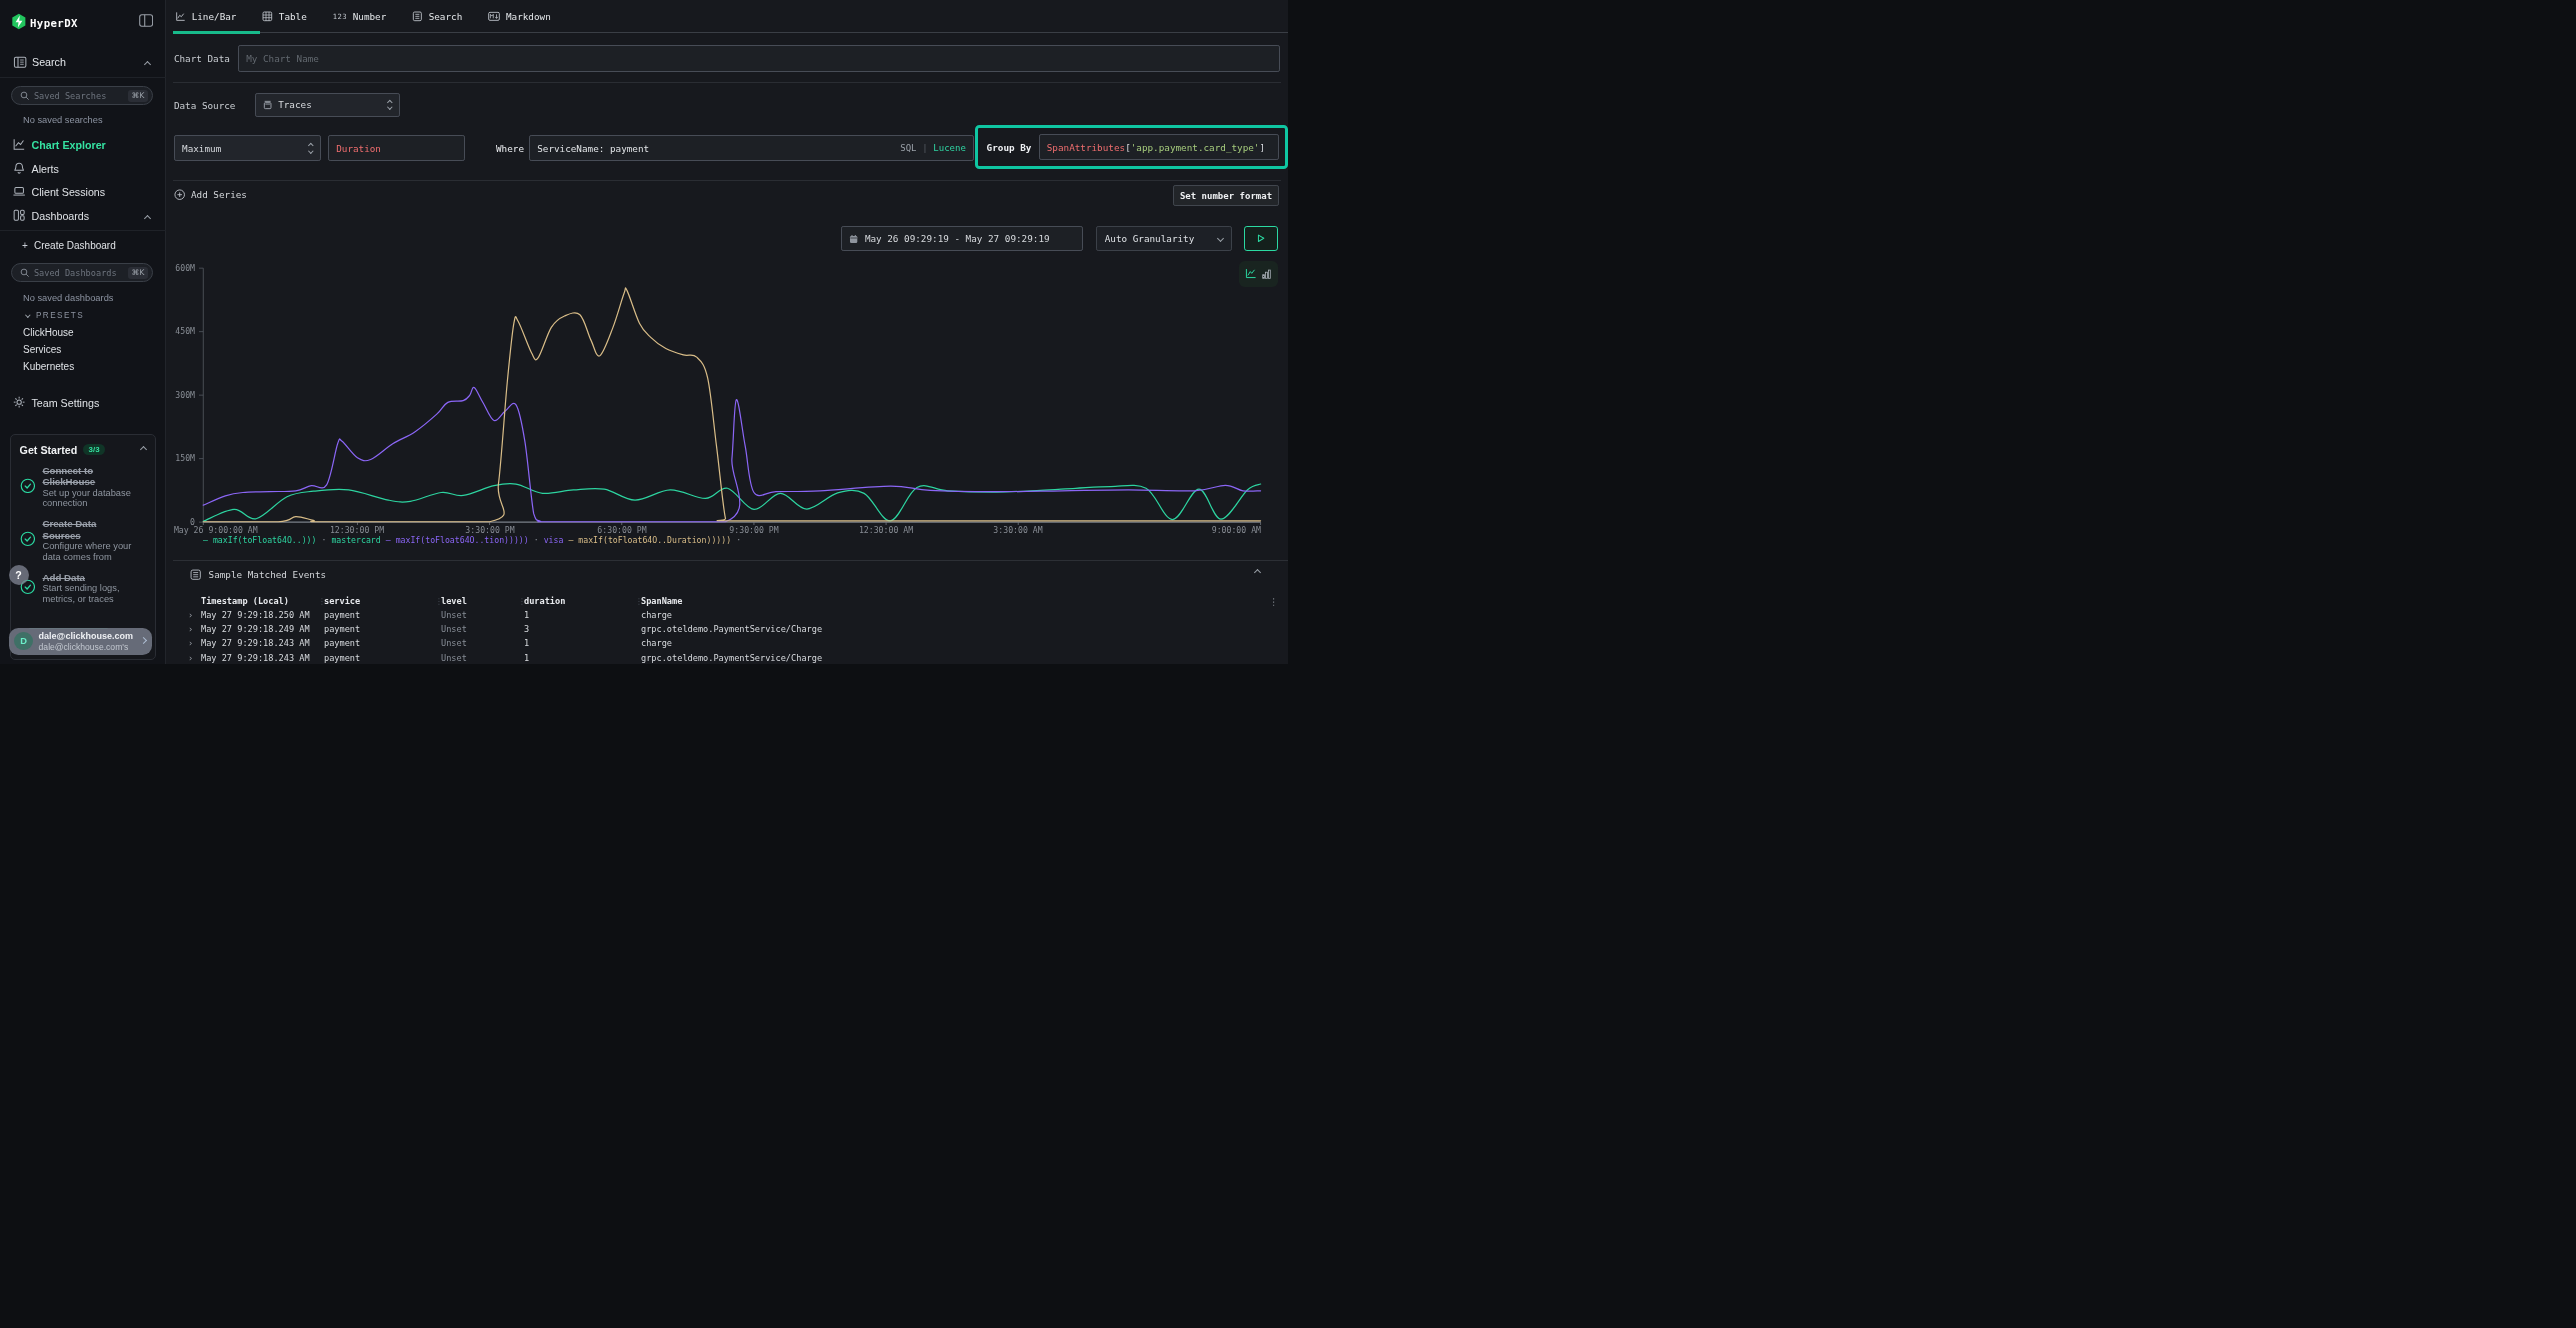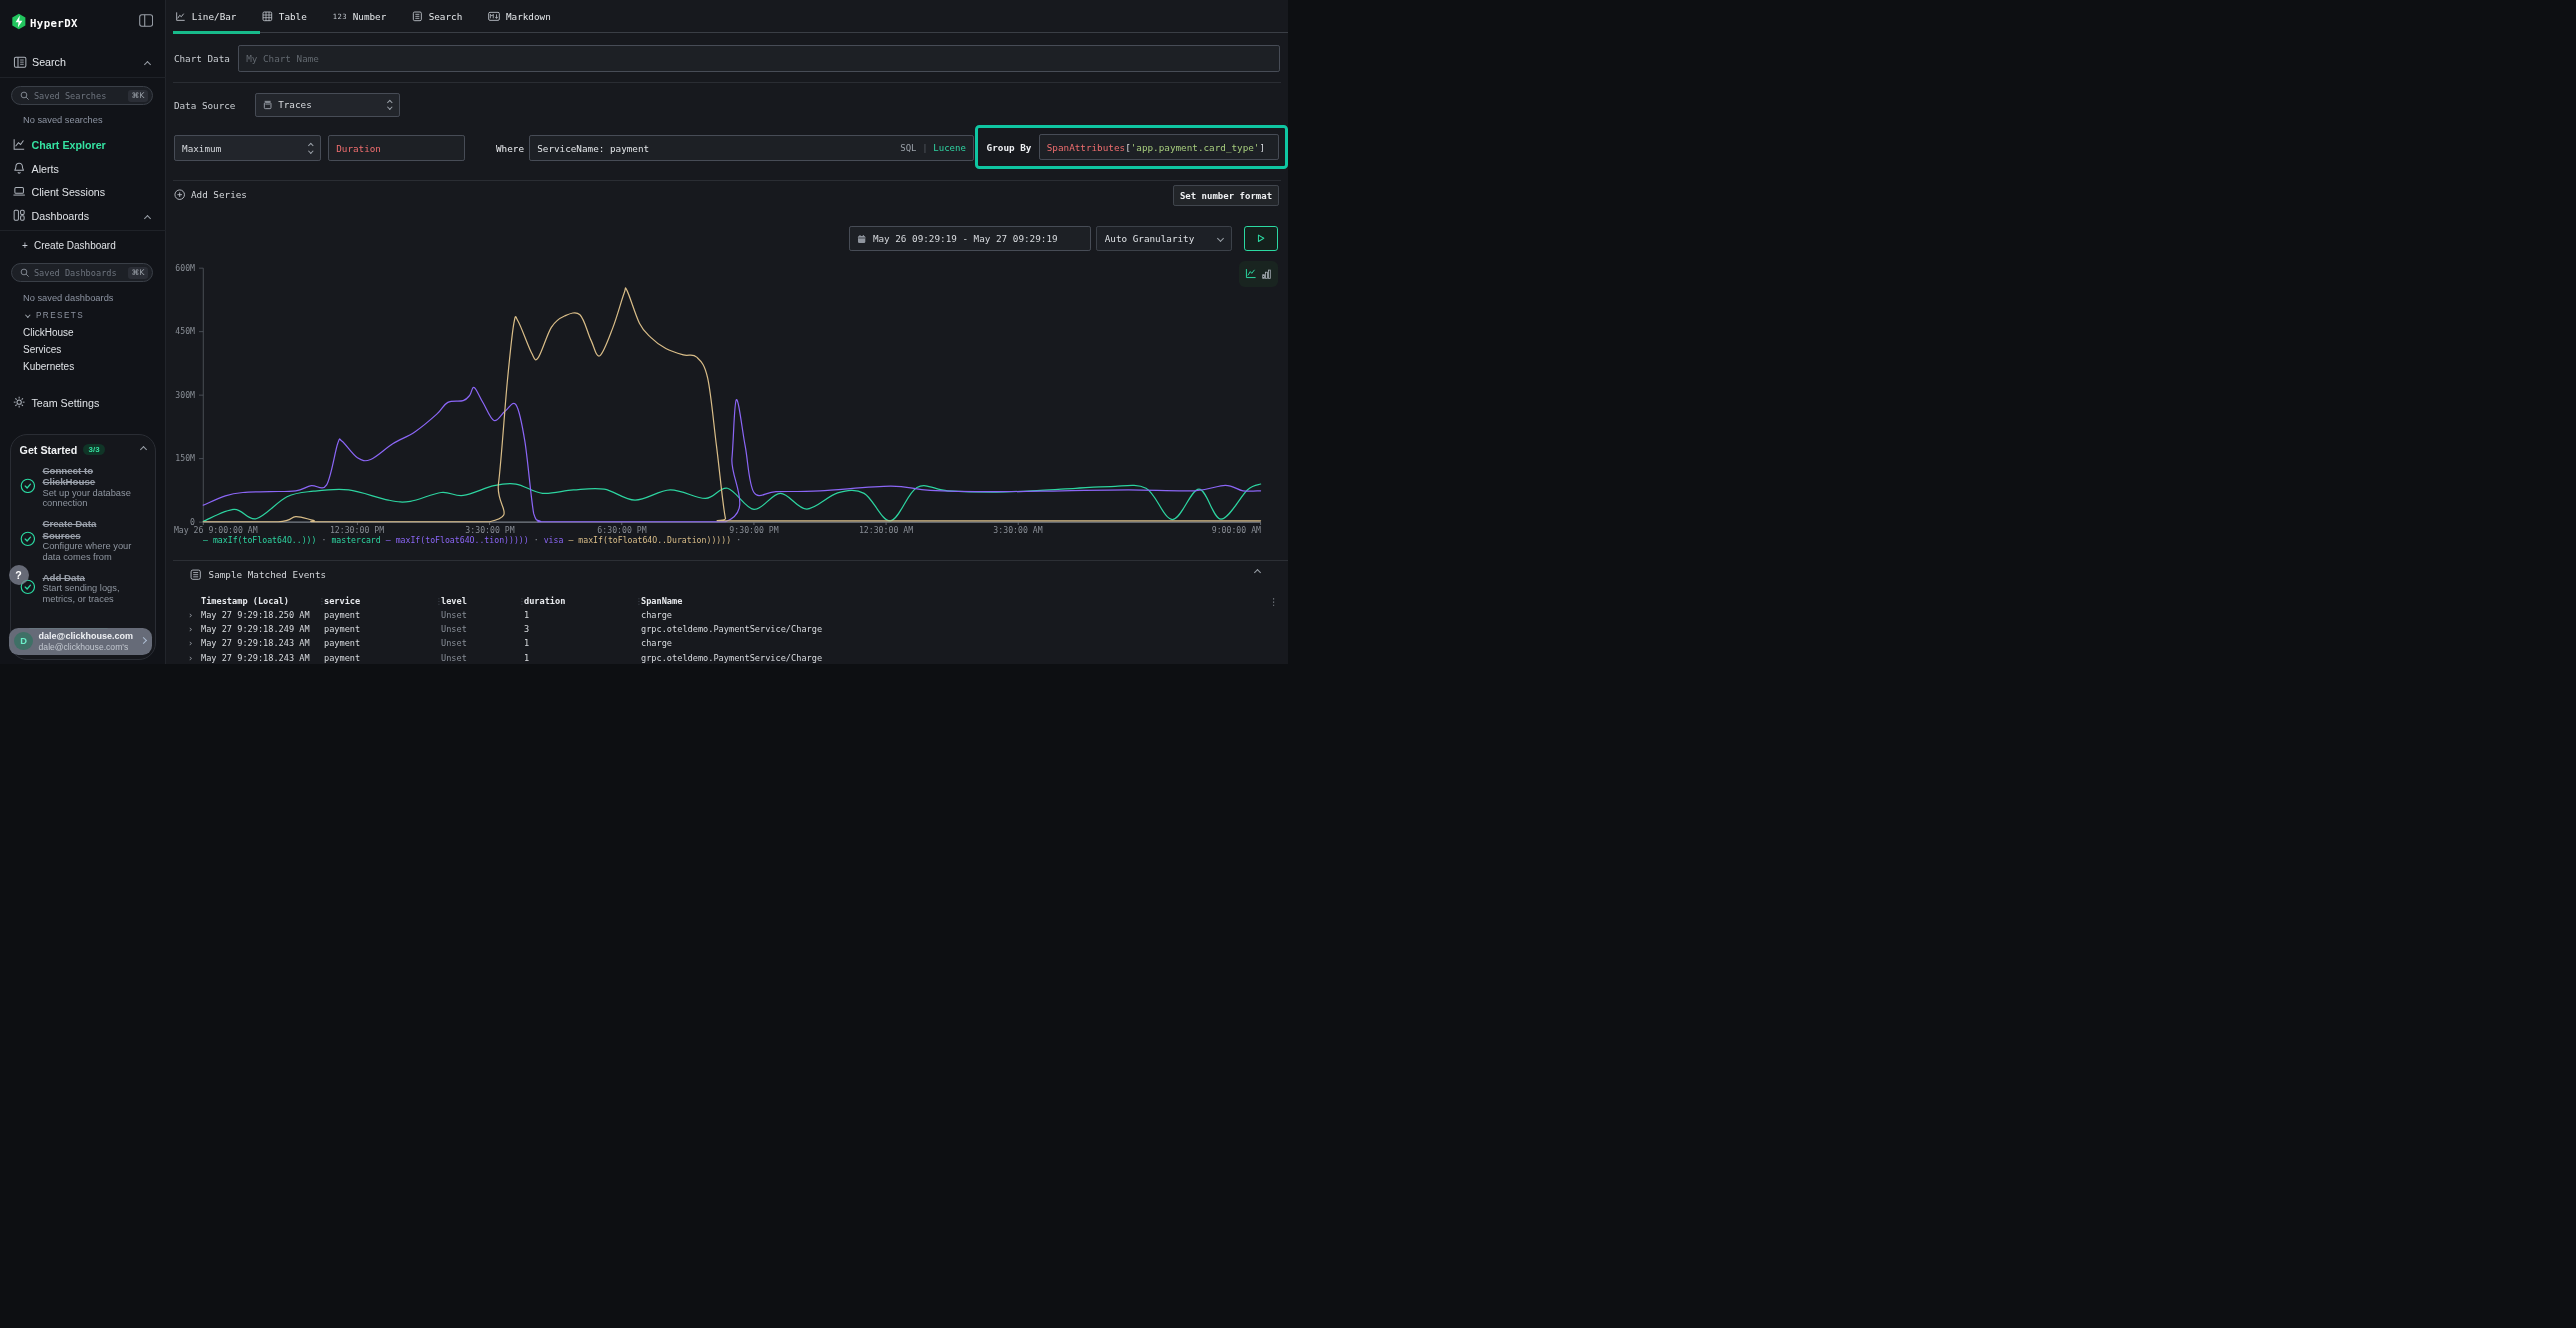--- a/index.html
+++ b/index.html
@@ -33,21 +33,21 @@
   .sb-item { position:absolute; left:0; width:166px; height:20px; cursor:pointer; }
   .sb-item .ic { position:absolute; left:12px; top:1.4px; }
   .sb-item .t { position:absolute; left:31.5px; top:2.9px; font-size:10.7px; color:#dfe2e6;
                 font-family:"Liberation Sans",sans-serif; }
   .sb-item.active .t { color:#35e3a2; font-weight:bold; }
   .sb-small { font-size:10px !important; }
   .presets-label { position:absolute; left:36px; font-size:8.2px; letter-spacing:1.4px;
                    color:#8d93a0; font-family:"Liberation Sans",sans-serif; }
   
   #gs-card { position:absolute; left:10px; top:434px; width:146px; height:226px;
-             background:#15171c; border:0.7px solid #2a2d34; border-radius:17px; padding:8.6px 8.6px; }
+             background:#15171c; border:0.7px solid #2a2d34; border-radius:5px; padding:8.6px 8.6px; }
   #gs-head { display:flex; align-items:center; gap:5.7px; }
   #gs-title { font-size:10.7px; font-weight:bold; color:#f0f2f4; font-family:"Liberation Sans",sans-serif; }
   #gs-badge { background:#103527; color:#34dfa0; font-size:7.9px; font-weight:bold;
               border-radius:7.2px; padding:1.4px 5.7px; font-family:"Liberation Sans",sans-serif; }
   .gs-item { display:flex; gap:7.2px; margin-top:9.3px; align-items:center; }
   .gs-check { flex:0 0 15.7px; }
   .gs-title { font-size:9.7px; font-weight:bold; color:#9aa0aa; text-decoration:line-through;
               max-width:94px; line-height:11.4px; font-family:"Liberation Sans",sans-serif; }
   .gs-desc { font-size:9.3px; color:#8f96a0; line-height:10.7px; max-width:107px;
              font-family:"Liberation Sans",sans-serif; }
@@ -100,21 +100,21 @@
   #group-highlight { position:absolute; left:809px; top:125px; width:313px; height:44px;
         border:3.6px solid #0fc6a2; border-radius:4.3px; display:flex; align-items:center; gap:7.2px;
         padding:0 5.7px 0 8.6px; background:#17191e; }
   #groupby-input { position:static; flex:1; height:26px; }
   #add-series { position:absolute; left:7.9px; top:189px; display:flex; align-items:center; gap:5.7px;
         font-size:9.3px; color:#d4d7db; cursor:pointer; }
   #btn-number-format { position:absolute; left:1007px; top:185px; width:106px; height:21px;
         background:#222529; border:0.7px solid #41464e; border-radius:2.1px; color:#eef0f2;
         font-size:9px; font-weight:bold; display:flex; align-items:center; justify-content:center;
         cursor:pointer; }
-  #date-input { left:675px; top:226px; width:242px; height:25px; gap:6.4px; cursor:pointer;margin-left:8px; }
+  #date-input { left:675px; top:226px; width:242px; height:25px; gap:6.4px; cursor:pointer; }
   #granularity { position:absolute; left:930px; top:226px; width:136px; height:25px;
         background:#1d2026; border:0.7px solid #3c4149; border-radius:2.1px; display:flex;
         align-items:center; justify-content:center; gap:24px; font-size:9.3px; color:#dfe2e6;
         cursor:pointer; }
   #play-btn { position:absolute; left:1078px; top:226px; width:34px; height:25px;
         border:0.7px solid #2bd9a2; border-radius:2.9px; background:#14201c; display:flex;
         align-items:center; justify-content:center; cursor:pointer; }
   #chart-toggle { position:absolute; left:1073px; top:261px; width:39px; height:26px;
         background:#192420; border-radius:5.7px; display:flex; align-items:center;
         justify-content:center; gap:5px; cursor:pointer; }

